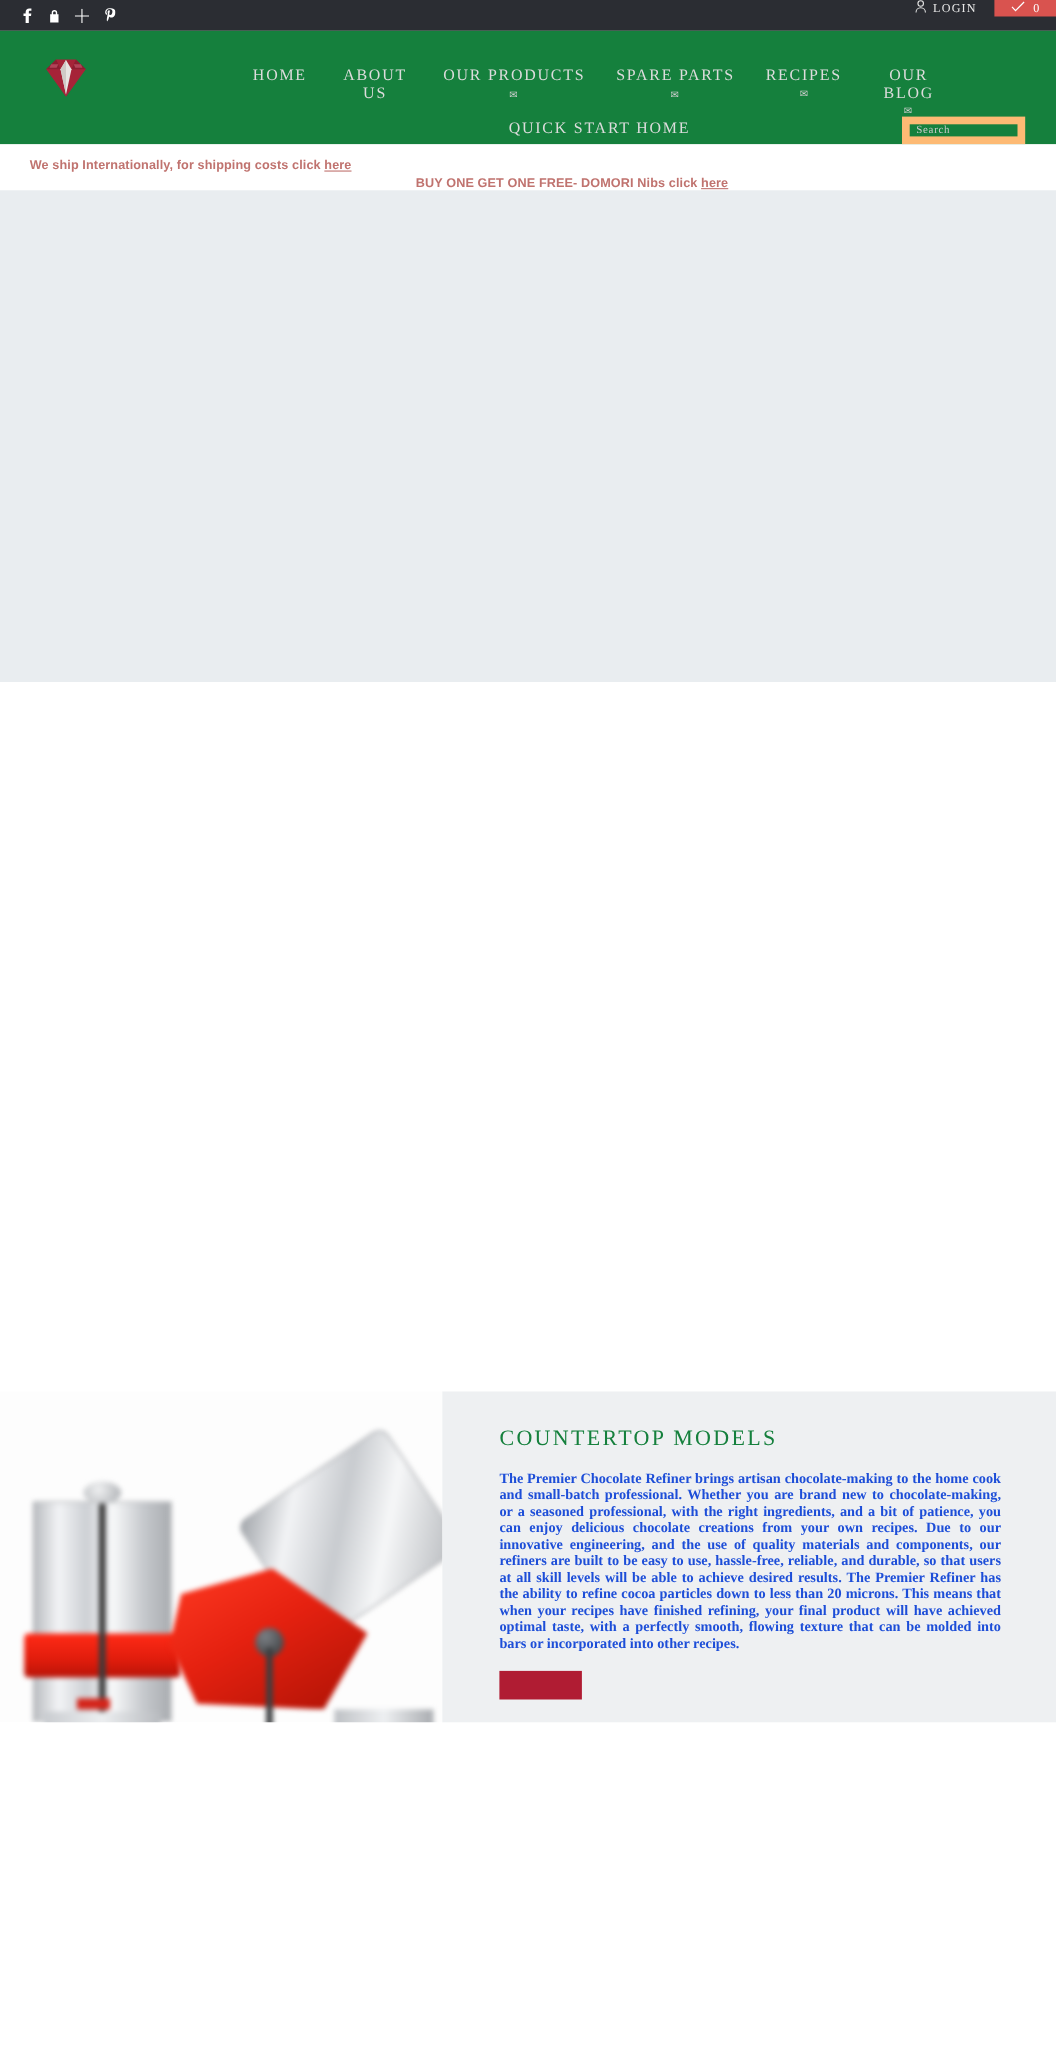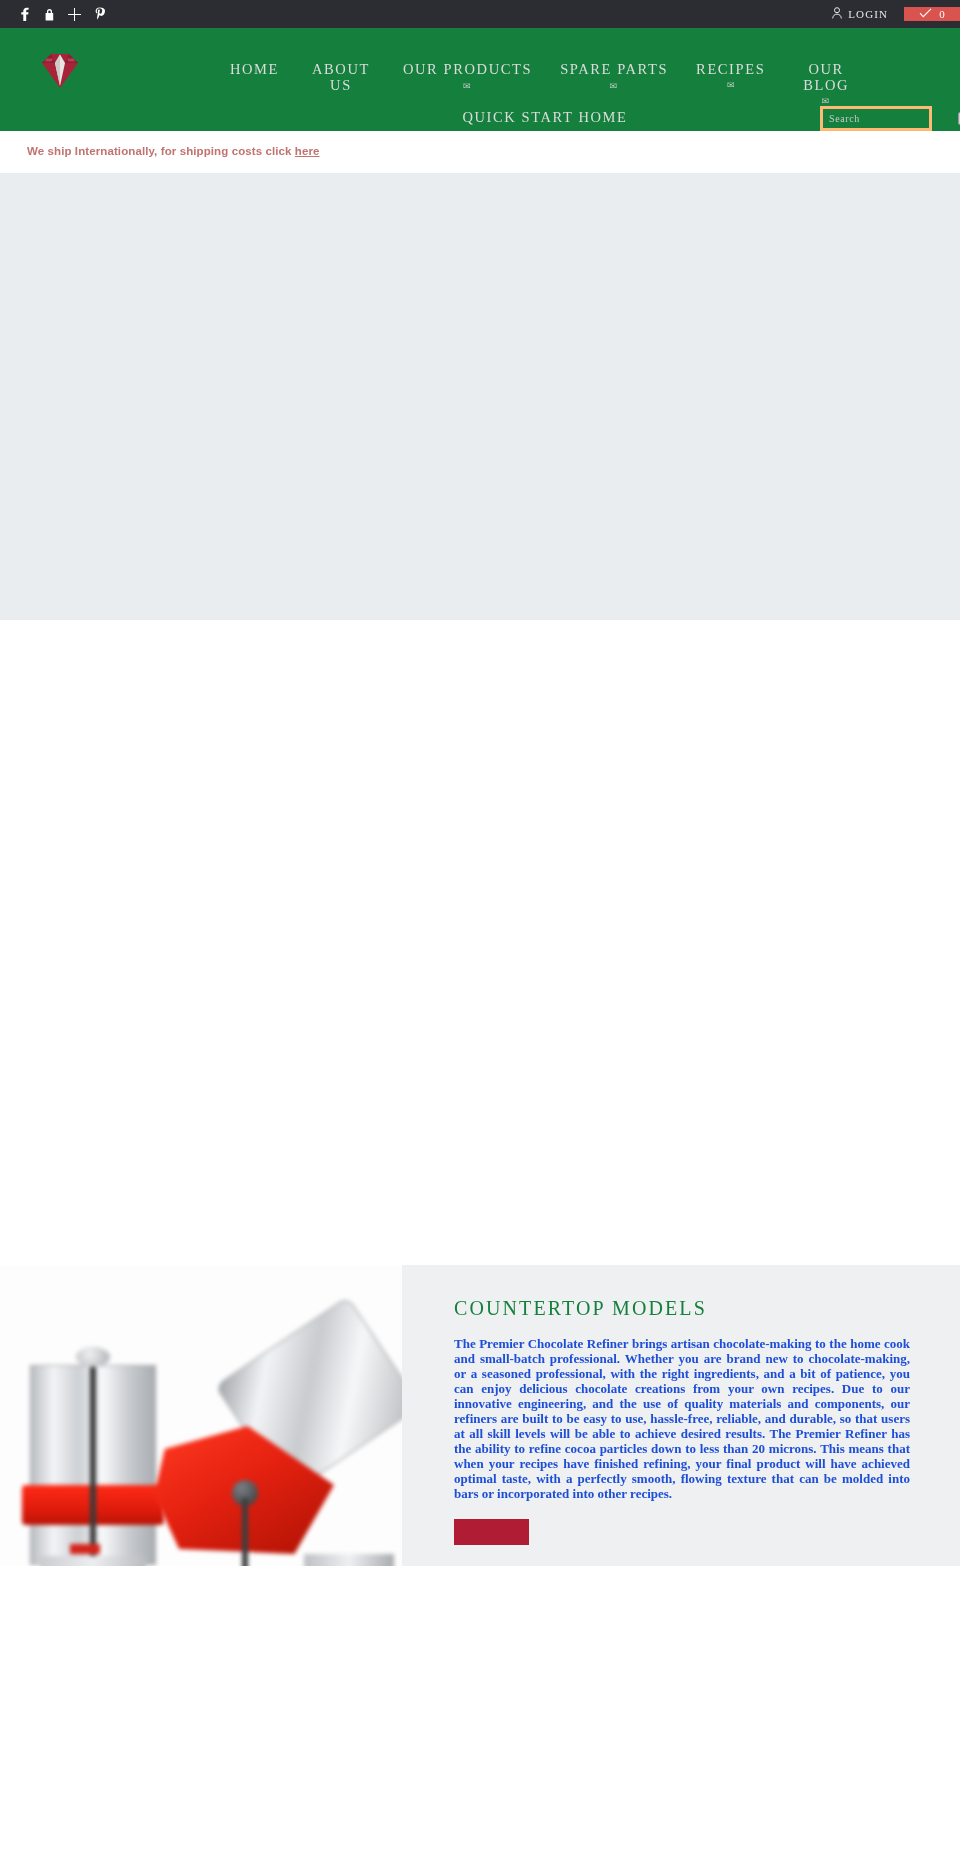--- a/index.html
+++ b/index.html
@@ -9,21 +9,21 @@
     background: #ffffff;
     width: 960px;
     overflow-x: hidden;
   }
 
   
   .topbar {
     height: 28px;
     background: #2b2d33;
     display: flex;
-    align-items: center;
+    align-items: flex-start;
     position: relative;
   }
   .topbar-social {
     display: flex;
     align-items: center;
     gap: 0px;
     padding-left: 12px;
   }
   .social-icon {
     width: 25px;
@@ -121,21 +121,21 @@
     padding-left: 0;
     margin-top: 1px;
   }
 
   .search-box {
     position: absolute;
     right: 28px;
     top: 78px;
     width: 112px;
     height: 25px;
-    border: 3px solid #fdba74;
+    border: 7px solid #fdba74;
     display: flex;
     align-items: center;
     background: transparent;
   }
   .search-input {
     flex: 1;
     border: none;
     background: transparent;
     outline: none;
     color: #d5d5d5;
@@ -401,20 +401,23 @@
     <span class="search-submit">
       <span class="tri"></span>
     </span>
   </div>
 </div>
 
 <div class="announcements">
   <div class="ann-line ann-1">
     <span>We ship Internationally, for shipping costs click </span><span class="ann-link">here</span>
   </div>
+  <div class="ann-line ann-2">
+    <span>BUY ONE GET ONE FREE- DOMORI Nibs click </span><span class="ann-link">here</span>
+  </div>
 </div>
 
 <div class="slideshow"></div>
 
 <div class="white-gap"></div>
 
 <div class="feature">
   <div class="feature-media">
     <div class="machine m1">
       <div class="body"></div>

